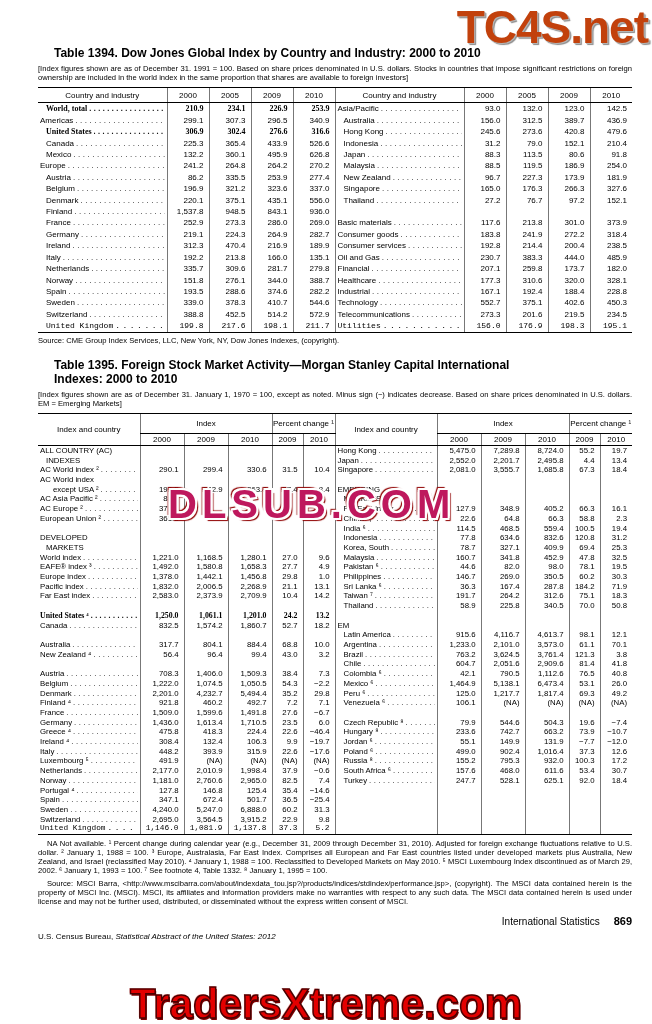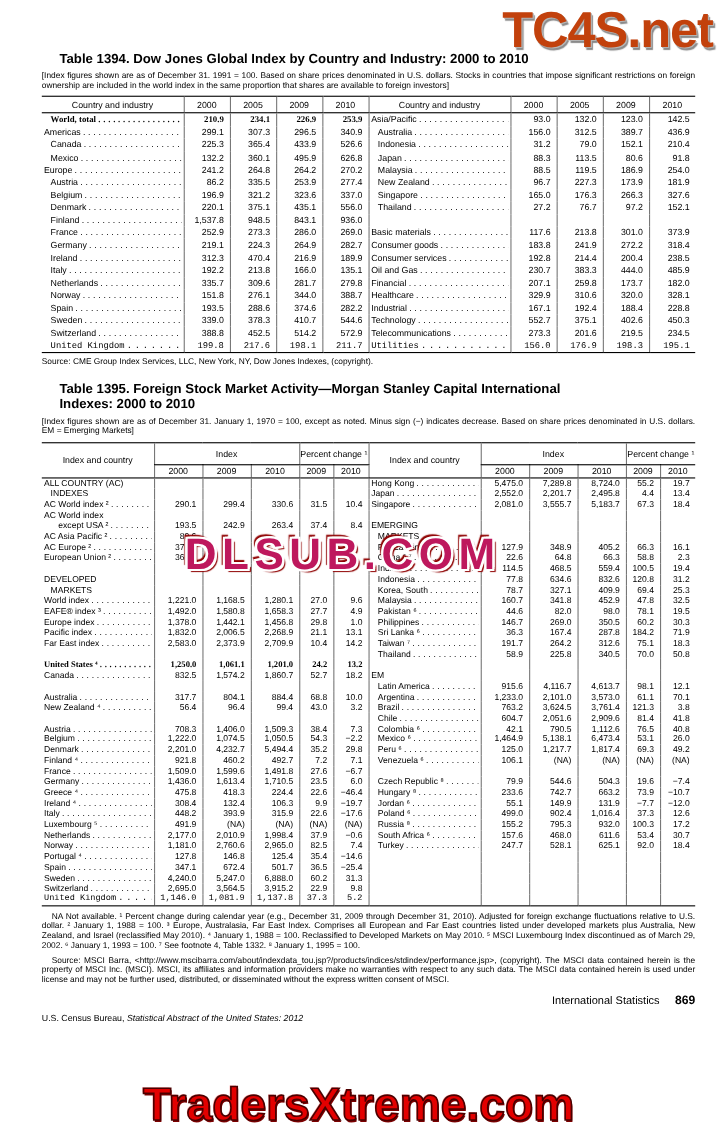--- a/index.html
+++ b/index.html
@@ -142,20 +142,42 @@
               <span class="leader"></span>
             </div>
           </td>
           <td class="val">156.0</td>
           <td class="val">312.5</td>
           <td class="val">389.7</td>
           <td class="val">436.9</td>
         </tr>
         <tr>
           <td class="lblcell">
+            <div class="lw ind1 b">
+              <span class="lbl">United States</span>
+              <span class="leader"></span>
+            </div>
+          </td>
+          <td class="val b">306.9</td>
+          <td class="val b">302.4</td>
+          <td class="val b">276.6</td>
+          <td class="val b">316.6</td>
+          <td class="lblcell half2">
+            <div class="lw ind1">
+              <span class="lbl">Hong Kong</span>
+              <span class="leader"></span>
+            </div>
+          </td>
+          <td class="val">245.6</td>
+          <td class="val">273.6</td>
+          <td class="val">420.8</td>
+          <td class="val">479.6</td>
+        </tr>
+        <tr>
+          <td class="lblcell">
             <div class="lw ind1">
               <span class="lbl">Canada</span>
               <span class="leader"></span>
             </div>
           </td>
           <td class="val">225.3</td>
           <td class="val">365.4</td>
           <td class="val">433.9</td>
           <td class="val">526.6</td>
           <td class="lblcell half2">
@@ -420,21 +442,21 @@
           <td class="val">151.8</td>
           <td class="val">276.1</td>
           <td class="val">344.0</td>
           <td class="val">388.7</td>
           <td class="lblcell half2">
             <div class="lw ind0">
               <span class="lbl">Healthcare</span>
               <span class="leader"></span>
             </div>
           </td>
-          <td class="val">329.9</td>
+          <td class="val">177.3</td>
           <td class="val">310.6</td>
           <td class="val">320.0</td>
           <td class="val">328.1</td>
         </tr>
         <tr>
           <td class="lblcell">
             <div class="lw ind1">
               <span class="lbl">Spain</span>
               <span class="leader"></span>
             </div>
@@ -625,21 +647,21 @@
           <td class="val">31.5</td>
           <td class="val">10.4</td>
           <td class="lblcell half2">
             <div class="lw ind0">
               <span class="lbl">Singapore</span>
               <span class="leader"></span>
             </div>
           </td>
           <td class="val">2,081.0</td>
           <td class="val">3,555.7</td>
-          <td class="val">5,183.7</td>
+          <td class="val">1,685.8</td>
           <td class="val">67.3</td>
           <td class="val">18.4</td>
         </tr>
         <tr>
           <td class="lblcell">
             <div class="lw ind0">
               <span class="lbl">AC World index</span>
             </div>
           </td>
           <td class="val">&nbsp;</td>

